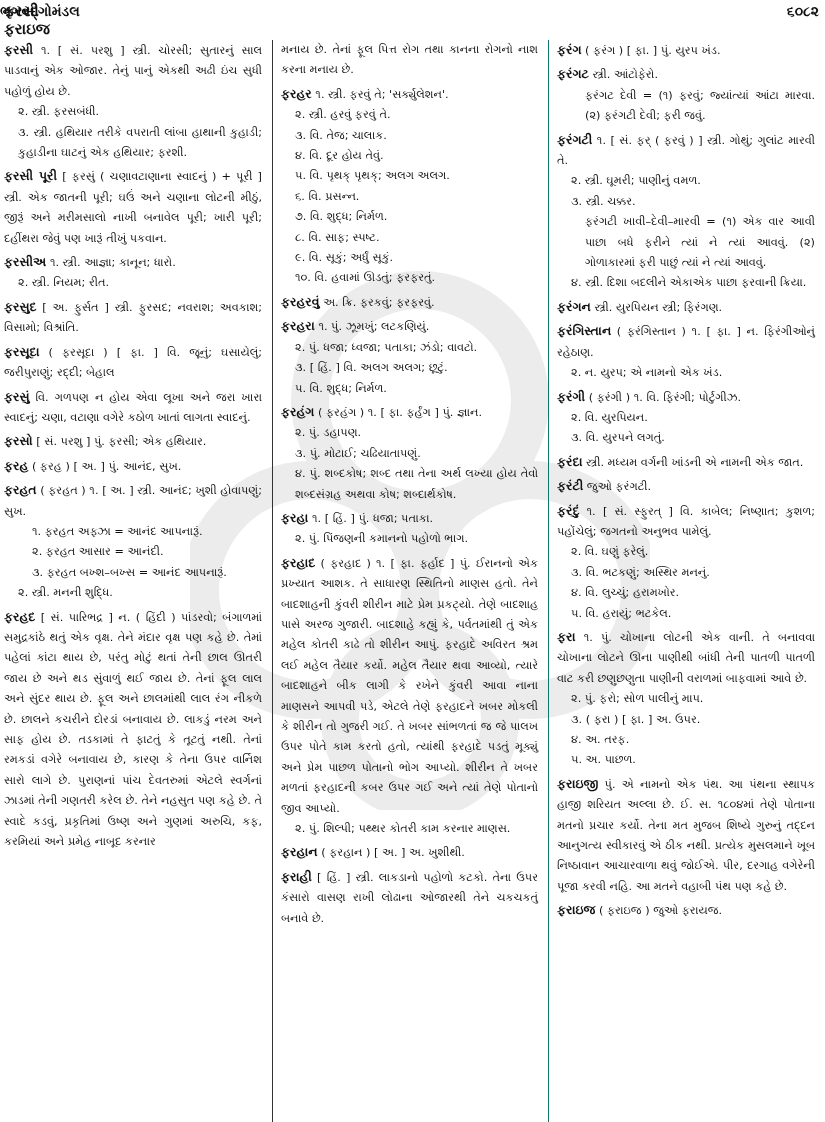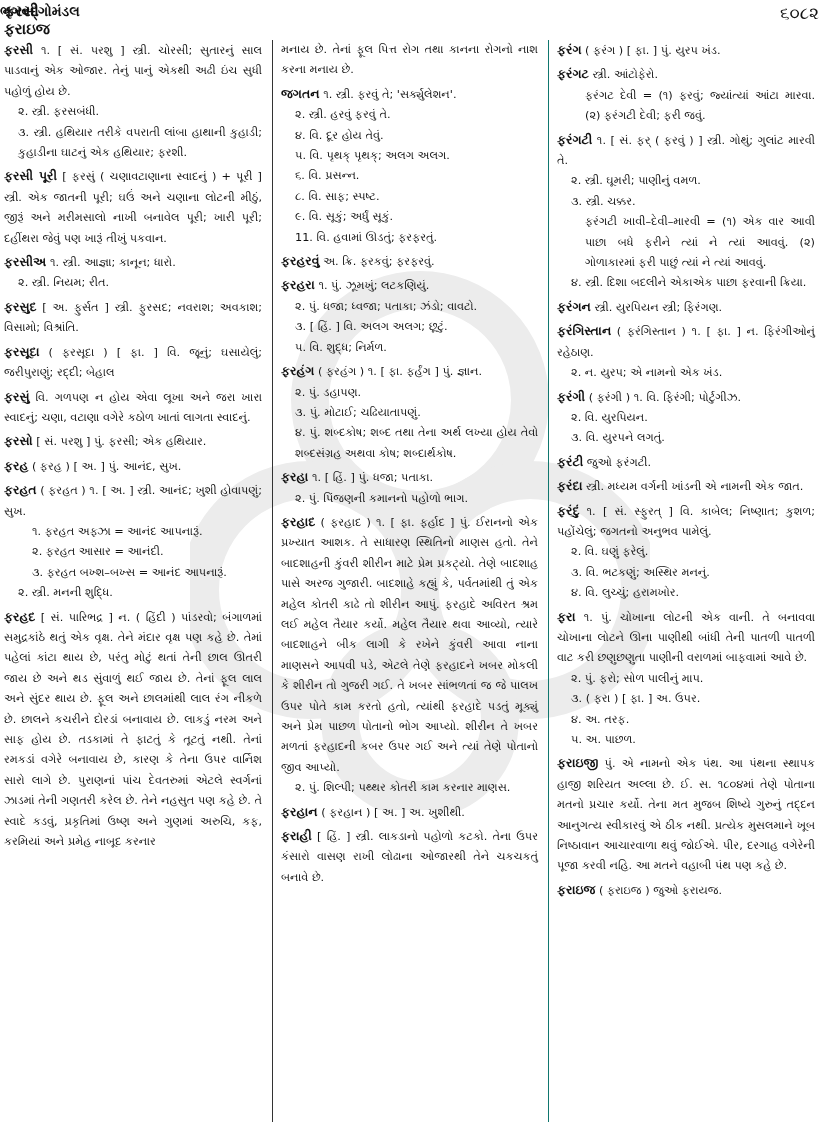--- a/index.html
+++ b/index.html
@@ -10,21 +10,21 @@
   .watermark {
     position: absolute; left: 190px; top: 250px; width: 460px; height: 560px;
     pointer-events: none; z-index: 0;
   }
   .header {
     position: absolute; left: 0; top: 0; width: 825px; height: 40px; z-index: 1;
   }
   .guide-first { position: absolute; left: 4px; top: 2px; font-size: 15px; font-weight: bold; }
   .guide-last { position: absolute; left: 4px; top: 20px; font-size: 15px; font-weight: bold; }
   .running-title { position: absolute; left: 0; width: 825px; top: 3px; text-align: left; font-size: 14px; font-weight: bold; }
-  .page-number { position: absolute; right: 6px; top: 3px; font-size: 17px; font-weight: normal; }
+  .page-number { position: absolute; right: 6px; top: 3px; font-size: 14px; font-weight: bold; }
   .columns {
     position: absolute; left: 0; top: 40px; width: 825px; height: 1082px;
     display: flex; z-index: 1;
   }
   .col {
     box-sizing: border-box; padding: 0 10px 0 4px; overflow: hidden;
     font-size: 11.3px; line-height: 20.4px; text-align: justify;
   }
   .col-1 { width: 273px; border-right: 1px solid #333; }
   .col-2 { width: 276px; border-right: 1px solid #0f766e; padding-left: 8px; }
@@ -92,28 +92,30 @@
       </div>
       <div class="entry">
         <span class="line"><span class="hw">ફરહદ</span> <span>[ સં. પારિભદ્ર ] ન. ( હિંદી ) પાંડરવો; બંગાળમાં સમુદ્રકાંઠે થતું એક વૃક્ષ. તેને મંદાર વૃક્ષ પણ કહે છે. તેમાં પહેલાં કાંટા થાય છે, પરંતુ મોટું થતાં તેની છાલ ઊતરી જાય છે અને થડ સુંવાળું થઈ જાય છે. તેનાં ફૂલ લાલ અને સુંદર થાય છે. ફૂલ અને છાલમાંથી લાલ રંગ નીકળે છે. છાલને કચરીને દોરડાં બનાવાય છે. લાકડું નરમ અને સાફ હોય છે. તડકામાં તે ફાટતું કે તૂટતું નથી. તેનાં રમકડાં વગેરે બનાવાય છે, કારણ કે તેના ઉપર વાર્નિશ સારો લાગે છે. પુરાણનાં પાંચ દેવતરુમાં એટલે સ્વર્ગનાં ઝાડમાં તેની ગણતરી કરેલ છે. તેને નહસુત પણ કહે છે. તે સ્વાદે કડવું, પ્રકૃતિમાં ઉષ્ણ અને ગુણમાં અરુચિ, કફ, કરમિયાં અને પ્રમેહ નાબૂદ કરનાર</span></span>
       </div>
     </div>
   <div class="col col-2">
       <div class="entry">
         <span class="line"><span>મનાય છે. તેનાં ફૂલ પિત્ત રોગ તથા કાનના રોગનો નાશ કરના મનાય છે.</span></span>
       </div>
       <div class="entry">
-        <span class="line"><span class="hw">જગતન</span> <span>૧. સ્ત્રી. ફરવું તે; 'સર્ક્યુલેશન'.</span></span>
+        <span class="line"><span class="hw">ફરહર</span> <span>૧. સ્ત્રી. ફરવું તે; 'સર્ક્યુલેશન'.</span></span>
         <span class="sub">૨. સ્ત્રી. હરવું ફરવું તે.</span>
+        <span class="sub">૩. વિ. તેજ; ચાલાક.</span>
         <span class="sub">૪. વિ. દૂર હોય તેવું.</span>
         <span class="sub">૫. વિ. પૃથક્ પૃથક્; અલગ અલગ.</span>
         <span class="sub">૬. વિ. પ્રસન્ન.</span>
+        <span class="sub">૭. વિ. શુદ્ધ; નિર્મળ.</span>
         <span class="sub">૮. વિ. સાફ; સ્પષ્ટ.</span>
         <span class="sub">૯. વિ. સૂકું; અર્ધું સૂકું.</span>
-        <span class="sub">11. વિ. હવામાં ઊડતું; ફરફરતું.</span>
+        <span class="sub">૧૦. વિ. હવામાં ઊડતું; ફરફરતું.</span>
       </div>
       <div class="entry">
         <span class="line"><span class="hw">ફરહરવું</span> <span>અ. ક્રિ. ફરકવું; ફરફરવું.</span></span>
       </div>
       <div class="entry">
         <span class="line"><span class="hw">ફરહરા</span> <span>૧. પું. ઝૂમખું; લટકણિયું.</span></span>
         <span class="sub">૨. પું. ધજા; ધ્વજા; પતાકા; ઝંડો; વાવટો.</span>
         <span class="sub">૩. [ હિં. ] વિ. અલગ અલગ; છૂટું.</span>
         <span class="sub">૫. વિ. શુદ્ધ; નિર્મળ.</span>
       </div>
@@ -159,30 +161,31 @@
       <div class="entry">
         <span class="line"><span class="hw">ફરંગિસ્તાન</span> <span>( ફરંગિસ્તાન ) ૧. [ ફા. ] ન. ફિરંગીઓનું રહેઠાણ.</span></span>
         <span class="sub">૨. ન. યુરપ; એ નામનો એક ખંડ.</span>
       </div>
       <div class="entry">
         <span class="line"><span class="hw">ફરંગી</span> <span>( ફરંગી ) ૧. વિ. ફિરંગી; પોર્ટુગીઝ.</span></span>
         <span class="sub">૨. વિ. યુરપિયન.</span>
         <span class="sub">૩. વિ. યુરપને લગતું.</span>
       </div>
       <div class="entry">
-        <span class="line"><span class="hw">ફરંટી</span> <span>જુઓ ફરંગટી.</span></span>
+        <span class="line"><span class="hw">ફરંદા</span> <span>સ્ત્રી. મધ્યમ વર્ગની ખાંડની એ નામની એક જાત.</span></span>
       </div>
       <div class="entry">
-        <span class="line"><span class="hw">ફરંદા</span> <span>સ્ત્રી. મધ્યમ વર્ગની ખાંડની એ નામની એક જાત.</span></span>
+        <span class="line"><span class="hw">ફરંટી</span> <span>જુઓ ફરંગટી.</span></span>
       </div>
       <div class="entry">
         <span class="line"><span class="hw">ફરંદું</span> <span>૧. [ સં. સ્ફુરત્ ] વિ. કાબેલ; નિષ્ણાત; કુશળ; પહોંચેલું; જગતનો અનુભવ પામેલું.</span></span>
         <span class="sub">૨. વિ. ઘણું ફરેલું.</span>
         <span class="sub">૩. વિ. ભટકણું; અસ્થિર મનનું.</span>
         <span class="sub">૪. વિ. લુચ્ચું; હરામખોર.</span>
+        <span class="sub">૫. વિ. હરાયું; ભટકેલ.</span>
       </div>
       <div class="entry">
         <span class="line"><span class="hw">ફરા</span> <span>૧. પું. ચોખાના લોટની એક વાની. તે બનાવવા ચોખાના લોટને ઊના પાણીથી બાંધી તેની પાતળી પાતળી વાટ કરી છણુછણુતા પાણીની વરાળમાં બાફવામાં આવે છે.</span></span>
         <span class="sub">૨. પું. ફરો; સોળ પાલીનું માપ.</span>
         <span class="sub">૩. ( ફરા ) [ ફા. ] અ. ઉપર.</span>
         <span class="sub">૪. અ. તરફ.</span>
         <span class="sub">૫. અ. પાછળ.</span>
       </div>
       <div class="entry">
         <span class="line"><span class="hw">ફરાઇજી</span> <span>પું. એ નામનો એક પંથ. આ પંથના સ્થાપક હાજી શરિયત અલ્લા છે. ઈ. સ. ૧૮૦૪માં તેણે પોતાના મતનો પ્રચાર કર્યો. તેના મત મુજબ શિષ્યે ગુરુનું તદ્દન આનુગત્ય સ્વીકારવું એ ઠીક નથી. પ્રત્યેક મુસલમાને ખૂબ નિષ્ઠાવાન આચારવાળા થવું જોઈએ. પીર, દરગાહ વગેરેની પૂજા કરવી નહિ. આ મતને વહાબી પંથ પણ કહે છે.</span></span>

